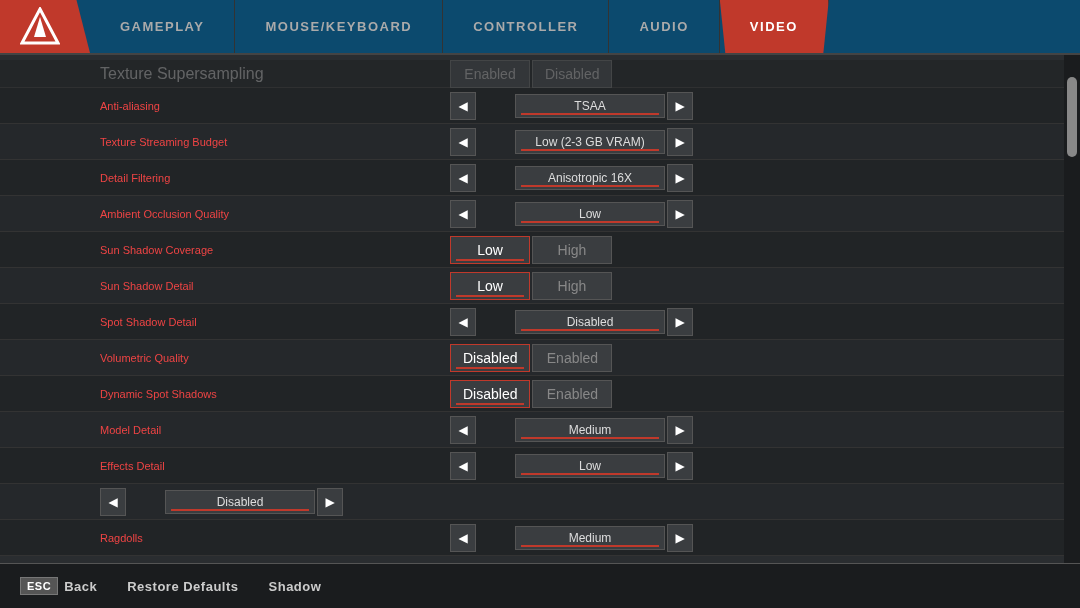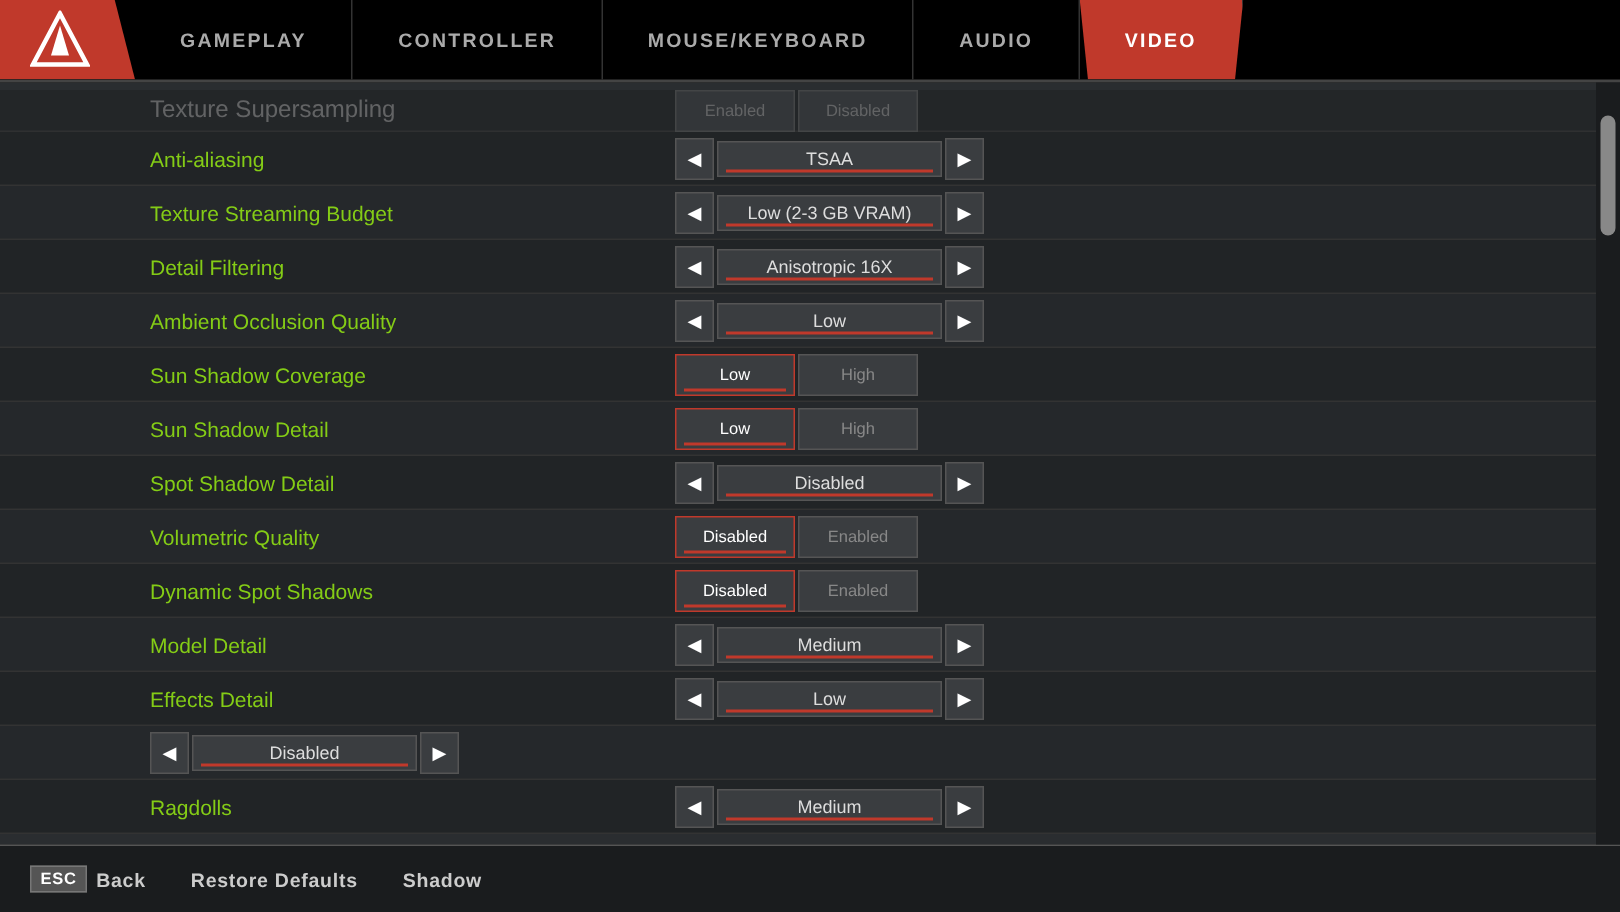--- a/index.html
+++ b/index.html
@@ -10,21 +10,21 @@
       font-family: 'Arial', sans-serif;
       overflow: hidden;
       color: #ccc;
     }
 
     
     .top-nav {
       display: flex;
       align-items: stretch;
       height: 55px;
-      background: #000000;
+      background: #0c4a6e;
       border-bottom: 2px solid #444;
     }
 
     .logo-area {
       width: 90px;
       background: #c0392b;
       display: flex;
       align-items: center;
       justify-content: center;
       clip-path: polygon(0 0, 85% 0, 100% 100%, 0 100%);
@@ -103,22 +103,22 @@
       border-bottom: 1px solid #333;
       background: rgba(0,0,0,0.2);
     }
 
     .setting-row:nth-child(even) {
       background: rgba(0,0,0,0.1);
     }
 
     .setting-label {
       width: 350px;
-      font-size: 14px;
-      color: #84cc16;
+      font-size: 11px;
+      color: #ef4444;
       flex-shrink: 0;
     }
 
     .setting-control {
       display: flex;
       align-items: center;
       gap: 4px;
     }
 
     
@@ -146,20 +146,21 @@
       height: 24px;
       background: #3a3d40;
       border: 1px solid #555;
       display: flex;
       align-items: center;
       justify-content: center;
       font-size: 12px;
       color: #ddd;
       padding: 0 8px;
       position: relative;
+      margin-left: 37px;
     }
 
     .value-box::after {
       content: '';
       position: absolute;
       bottom: 2px;
       left: 5px;
       right: 5px;
       height: 2px;
       background: #c0392b;
@@ -173,21 +174,21 @@
     }
 
     .toggle-btn {
       min-width: 80px;
       height: 28px;
       background: #3a3d40;
       border: 1px solid #555;
       display: flex;
       align-items: center;
       justify-content: center;
-      font-size: 11px;
+      font-size: 14px;
       color: #888;
       cursor: pointer;
       padding: 0 12px;
     }
 
     .toggle-btn.selected {
       background: #3a3d40;
       border: 1px solid #c0392b;
       color: #fff;
       position: relative;
@@ -256,22 +257,22 @@
 
 <div class="top-nav">
   <div class="logo-area">
     <svg class="logo-triangle" viewBox="0 0 40 40">
       <polygon points="20,2 38,36 2,36" fill="none" stroke="white" stroke-width="3"></polygon>
       <polygon points="20,10 14,30 26,30" fill="white"></polygon>
     </svg>
   </div>
   <div class="nav-tabs">
     <div class="nav-tab">GAMEPLAY</div>
+    <div class="nav-tab">MOUSE/KEYBOARD</div>
     <div class="nav-tab">CONTROLLER</div>
-    <div class="nav-tab">MOUSE/KEYBOARD</div>
     <div class="nav-tab">AUDIO</div>
     <div class="nav-tab active">VIDEO</div>
   </div>
 </div>
 
 <div class="main-content">
   <div class="settings-panel">
 
     <div class="truncated-row">
       <div class="truncated-label">Texture Supersampling</div>

